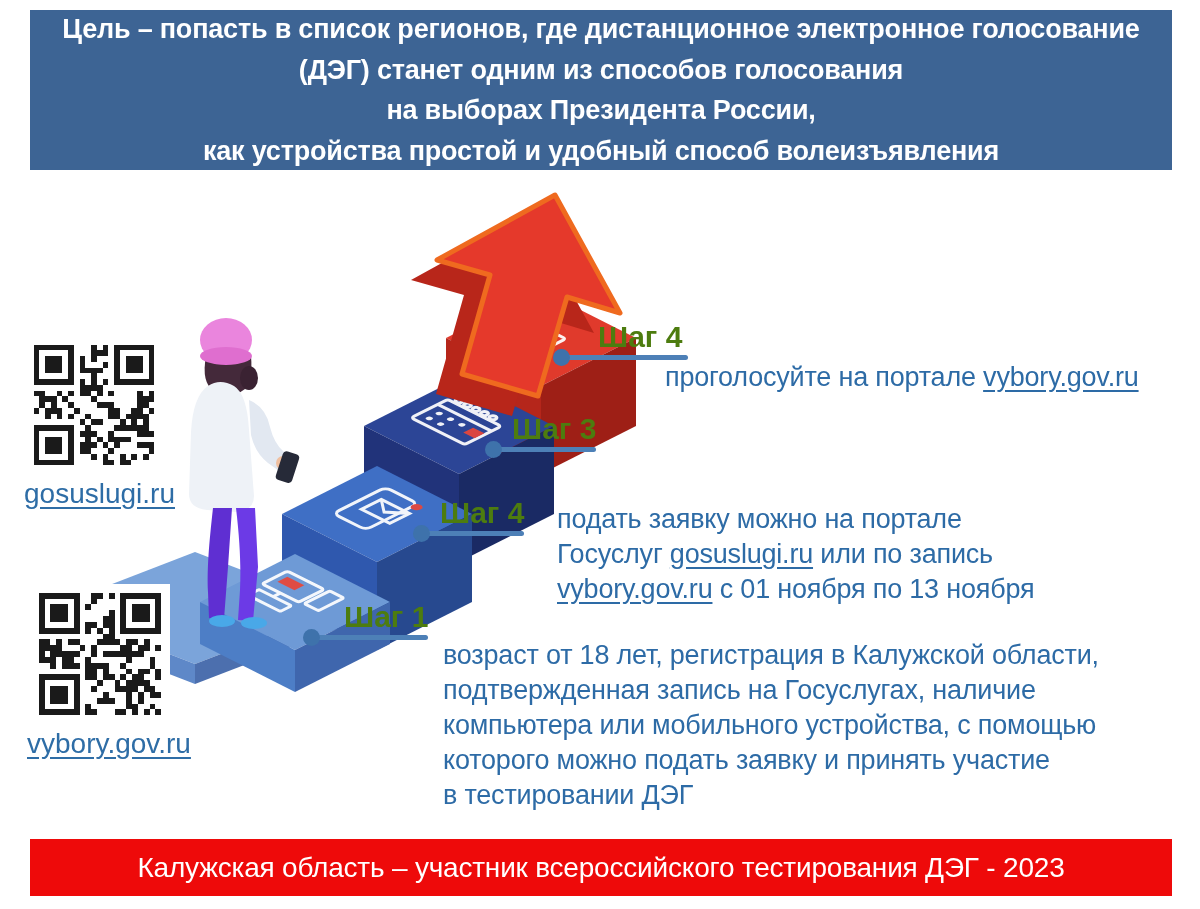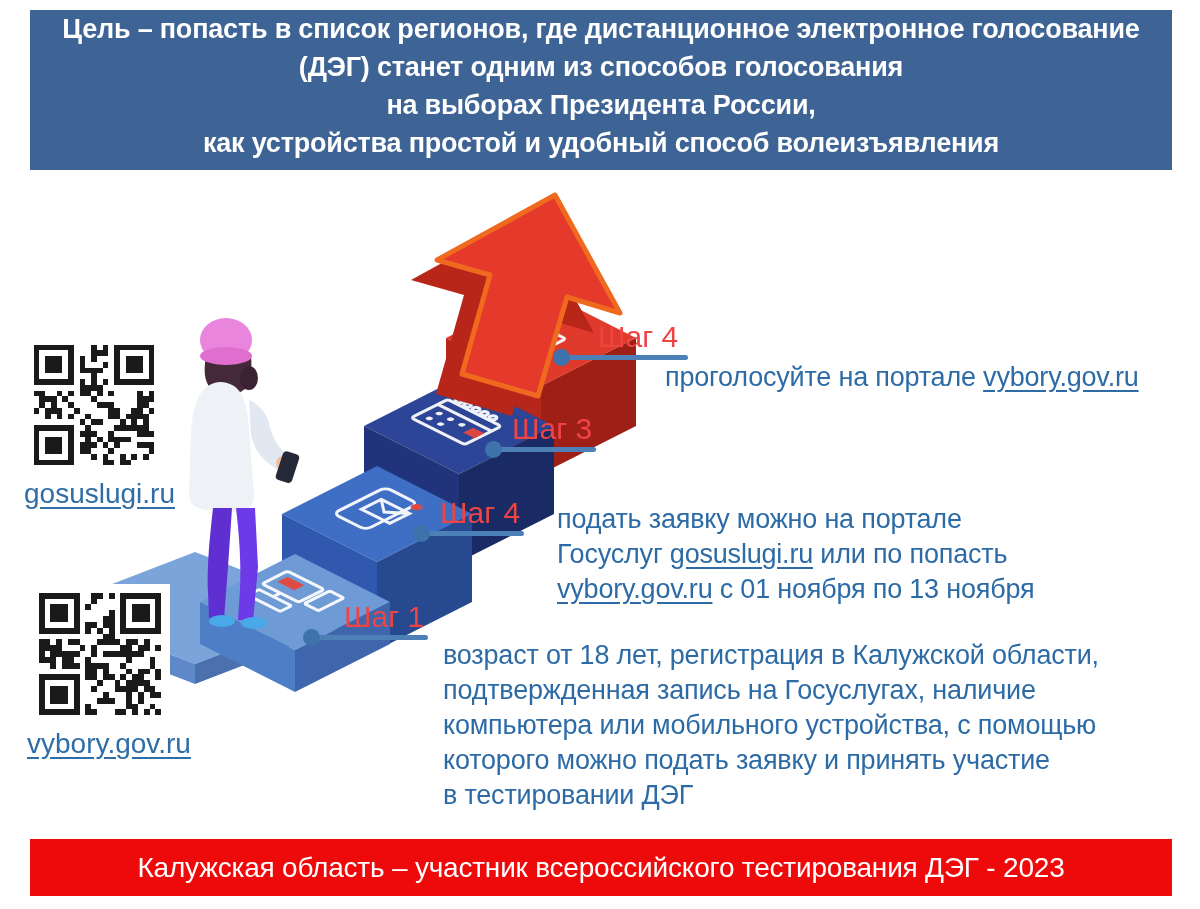--- a/index.html
+++ b/index.html
@@ -1,26 +1,26 @@
 <!DOCTYPE html>
 <html><head>
 <meta charset="utf-8">
 <style>
   html,body{margin:0;padding:0;background:#fff;}
   .page{position:relative;width:1200px;height:909px;background:#ffffff;overflow:hidden;
         font-family:"Liberation Sans",sans-serif;}
   .banner-top{position:absolute;left:30px;top:10px;width:1142px;height:160px;background:#3d6494;
-        color:#ffffff;display:flex;flex-direction:column;justify-content:flex-start;text-align:center;
+        color:#ffffff;display:flex;flex-direction:column;justify-content:space-between;text-align:center;
         font-weight:700;font-size:27px;line-height:38px;letter-spacing:-0.2px;}
   .banner-bottom{position:absolute;left:30px;top:839px;width:1142px;height:57px;background:#ee0a0a;
         color:#ffffff;display:flex;align-items:center;justify-content:center;
         font-weight:400;font-size:28px;letter-spacing:-0.2px;}
   .art{position:absolute;left:30px;top:180px;width:680px;height:520px;}
   .step-tag{position:absolute;}
-  .tag-label{color:#ef4444;font-weight:400;font-size:30px;line-height:31px;white-space:nowrap;}
+  .tag-label{color:#4d7c0f;font-weight:700;font-size:30px;line-height:31px;white-space:nowrap;}
   .tag-line{position:relative;height:5px;background:#4d80b7;border-radius:3px;margin-top:3px;}
   .tag-line .dot{position:absolute;left:-3px;top:-6px;width:17px;height:17px;border-radius:50%;
         background:#3e72ab;}
   .txt{position:absolute;color:#2d6ba6;font-size:27px;line-height:35px;white-space:nowrap;
         letter-spacing:-0.2px;}
   .lnk{color:#2d6ba6;text-decoration:underline;text-underline-offset:4px;cursor:pointer;}
   .qr{position:absolute;text-align:center;}
   .qr svg{display:block;margin:0 auto;background:#ffffff;}
   .qr-label{display:inline-block;margin-top:4px;font-size:28px;color:#2e6da6;white-space:nowrap;
         text-decoration:underline;text-underline-offset:4px;cursor:pointer;}
@@ -157,21 +157,21 @@
     <div class="tag-line">
         <span class="dot"></span>
       </div>
   </div>
 
   <div class="txt" id="t4">
     <div><span>проголосуйте на портале </span><a class="lnk">vybory.gov.ru</a></div>
   </div>
   <div class="txt" id="t2">
     <div><span>подать заявку можно на портале</span></div>
-    <div><span>Госуслуг </span><a class="lnk">gosuslugi.ru</a><span> или по попасть</span></div>
+    <div><span>Госуслуг </span><a class="lnk">gosuslugi.ru</a><span> или по запись</span></div>
     <div><a class="lnk">vybory.gov.ru</a><span> с 01 ноября по 13 ноября</span></div>
   </div>
   <div class="txt" id="t1">
     <div><span>возраст от 18 лет, регистрация в Калужской области,</span></div>
     <div><span>подтвержденная запись на Госуслугах, наличие</span></div>
     <div><span>компьютера или мобильного устройства, с помощью</span></div>
     <div><span>которого можно подать заявку и принять участие</span></div>
     <div><span>в тестировании ДЭГ</span></div>
   </div>
 

